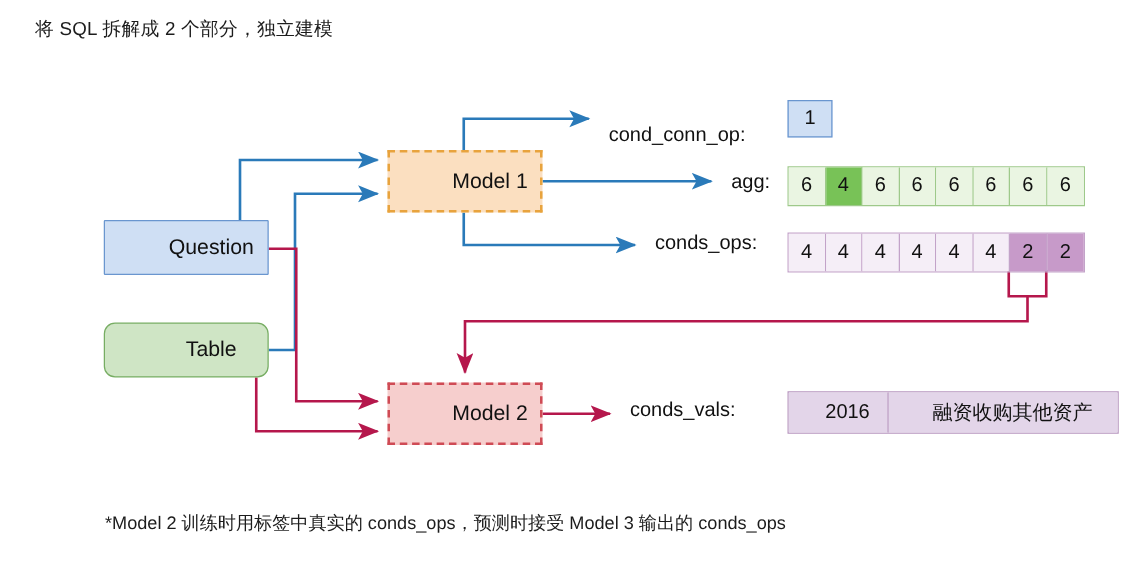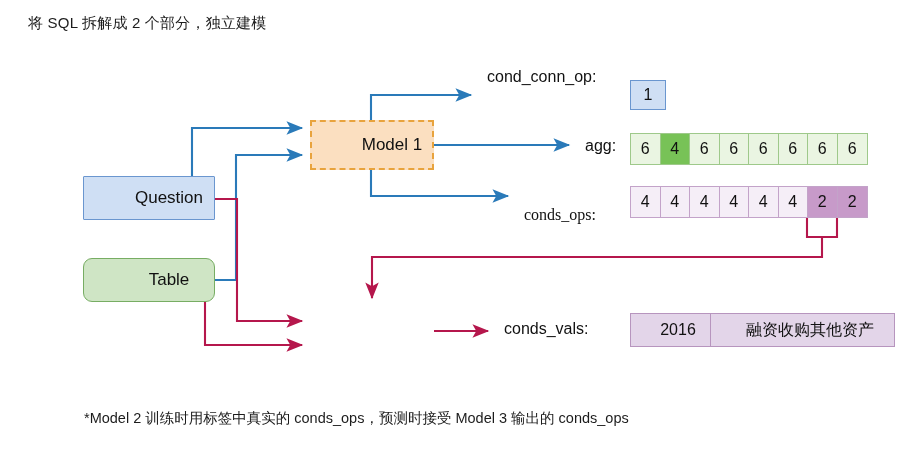--- a/index.html
+++ b/index.html
@@ -34,23 +34,23 @@
   .node.model1{
     left:310px;top:120px;width:124px;height:50px;
     background:#fbdfc0;border:2px dashed #e8a33d;
   }
   .node.model2{
     left:310px;top:306px;width:124px;height:50px;
     background:#f6cecd;border:2px dashed #cf4b55;
   }
 
   .outlabel{position:absolute;font-size:16px;color:#111;white-space:nowrap;}
-  .lbl-condconn{left:487px;top:68px;}
+  .lbl-condconn{left:487px;top:100px;}
   .lbl-agg{left:585px;top:137px;}
-  .lbl-condsops{left:524px;top:206px;font-family:Liberation Serif, serif;}
+  .lbl-condsops{left:524px;top:186px;}
   .lbl-condsvals{left:504px;top:320px;}
 
   .cellrow{position:absolute;display:flex;box-sizing:border-box;}
 
   .scalarbox{
     position:absolute;left:630px;top:80px;width:36px;height:30px;
     background:#cfdff4;border:1.5px solid #6a96cf;box-sizing:border-box;
     display:flex;align-items:center;justify-content:center;font-size:16px;color:#111;
   }
 
@@ -127,20 +127,23 @@
 
   <div class="node question">
     <span>Question</span>
   </div>
   <div class="node table">
     <span>Table</span>
   </div>
   <div class="node model1">
     <span>Model 1</span>
   </div>
+  <div class="node model2">
+    <span>Model 2</span>
+  </div>
 
   <div class="outlabel lbl-condconn">cond_conn_op:</div>
   <div class="scalarbox">1</div>
 
   <div class="outlabel lbl-agg">agg:</div>
   <div class="cellrow row-agg">
     <div class="cell">6</div>
     <div class="cell hl">4</div>
     <div class="cell">6</div>
     <div class="cell">6</div>

